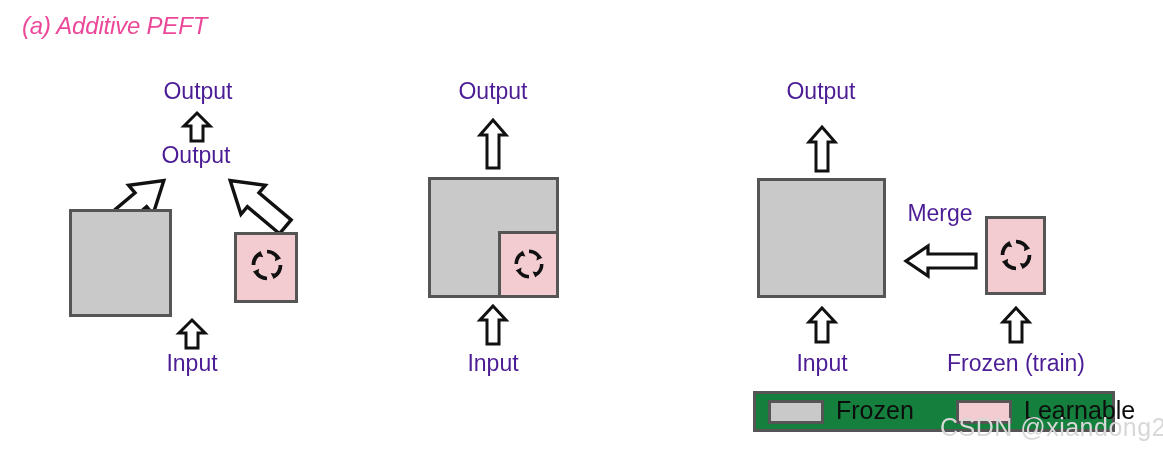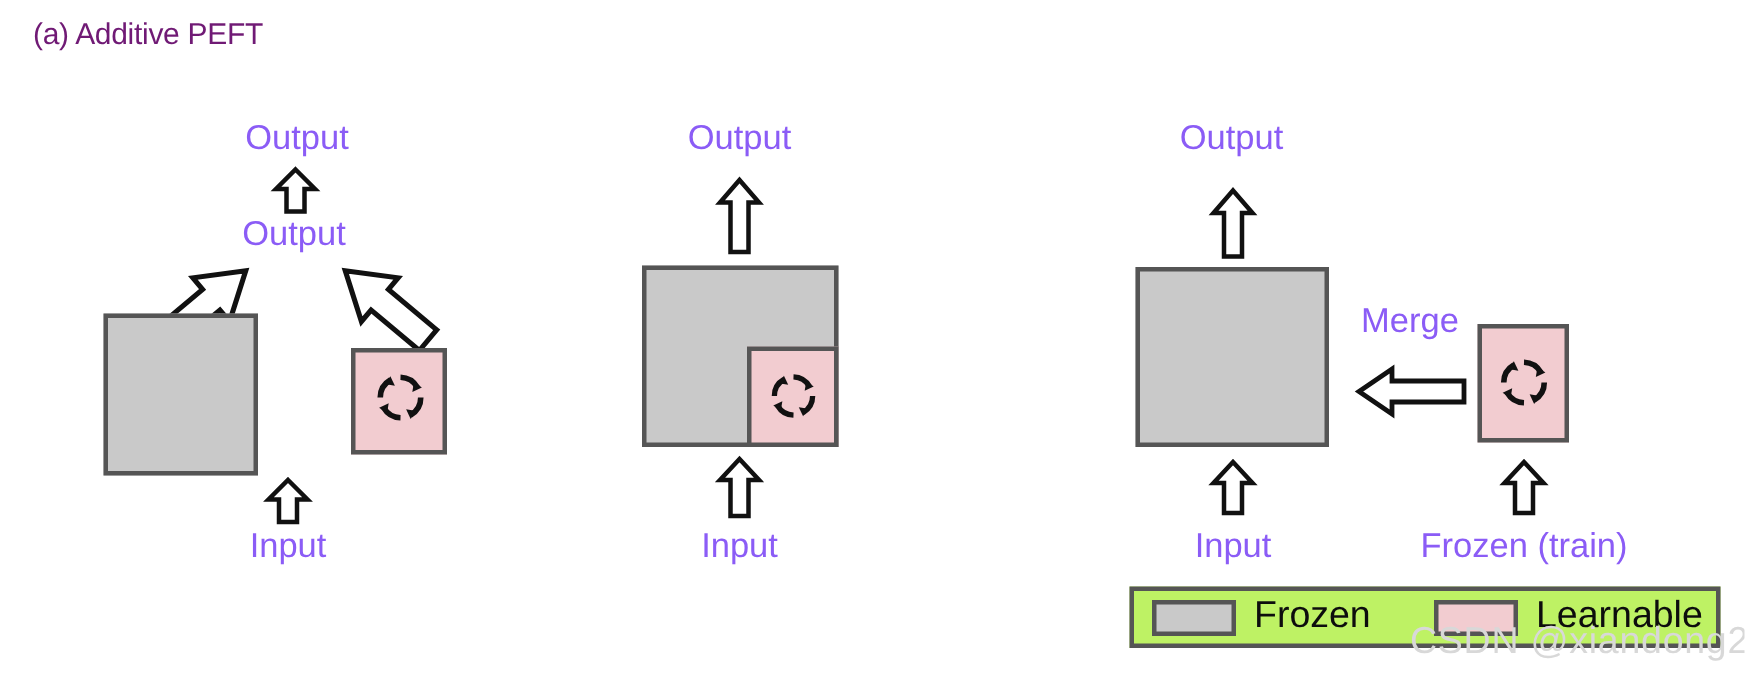--- a/index.html
+++ b/index.html
@@ -16,36 +16,37 @@
     color: #111111;
   }
   #stage {
     position: absolute;
     left: 0; top: 0;
     width: 1163px;
     height: 451px;
   }
   .panel-title {
     position: absolute;
-    font-size: 20px;
+    font-size: 24px;
     font-weight: 400;
     letter-spacing: -0.2px;
     white-space: nowrap;
-    color: #701a75;
+    color: #ec4899;
+    font-style: italic;
   }
   #title-a { left: 22px;  top: 12px; }
   #title-b { left: 334px; top: 12px; }
   #title-c { left: 651px; top: 12px; }
 
   .lbl {
     position: absolute;
     font-size: 23px;
     font-weight: 400;
     white-space: nowrap;
-    color: #8b5cf6;
+    color: #4c1d95;
     text-align: center;
   }
 
   .box {
     position: absolute;
     box-sizing: border-box;
     border: 3px solid #555555;
   }
   .box-frozen { background: #c9c9c9; }
   .box-learn  { background: #f2ccd0; }
@@ -58,25 +59,25 @@
   .arrow-svg {
     position: absolute;
     overflow: visible;
   }
 
   
   #legend {
     position: absolute;
     left: 753px;
     top: 391px;
-    width: 394px;
+    width: 362px;
     height: 41px;
     box-sizing: border-box;
     border: 3px solid #555555;
-    background: #bef264;
+    background: #15803d;
   }
   .legend-swatch {
     position: absolute;
     box-sizing: border-box;
     border: 3px solid #555555;
     width: 56px;
     height: 24px;
     top: 6px;
   }
   .legend-text {

